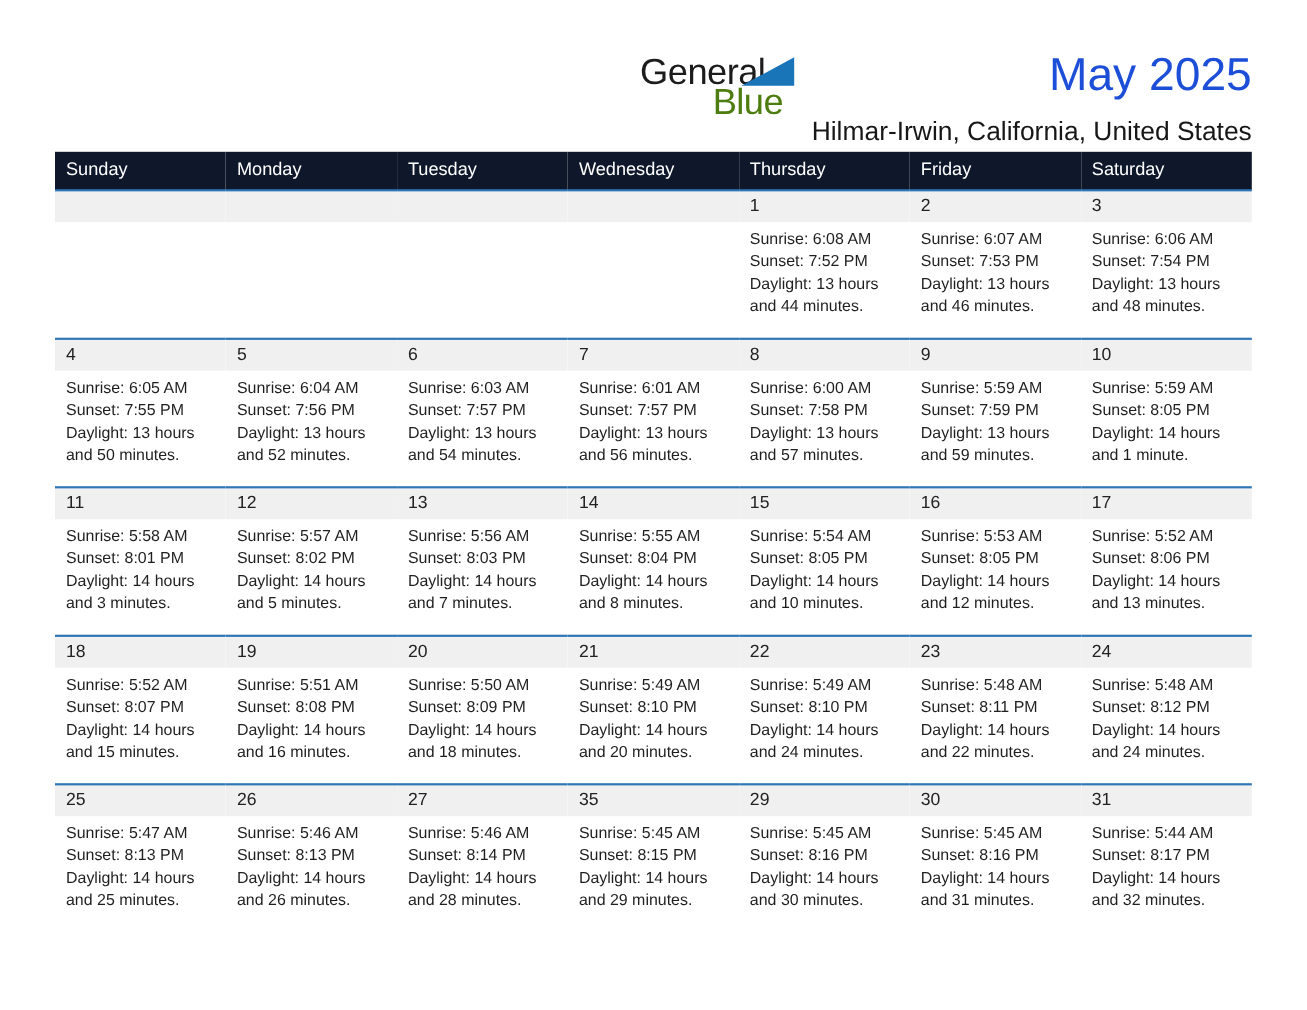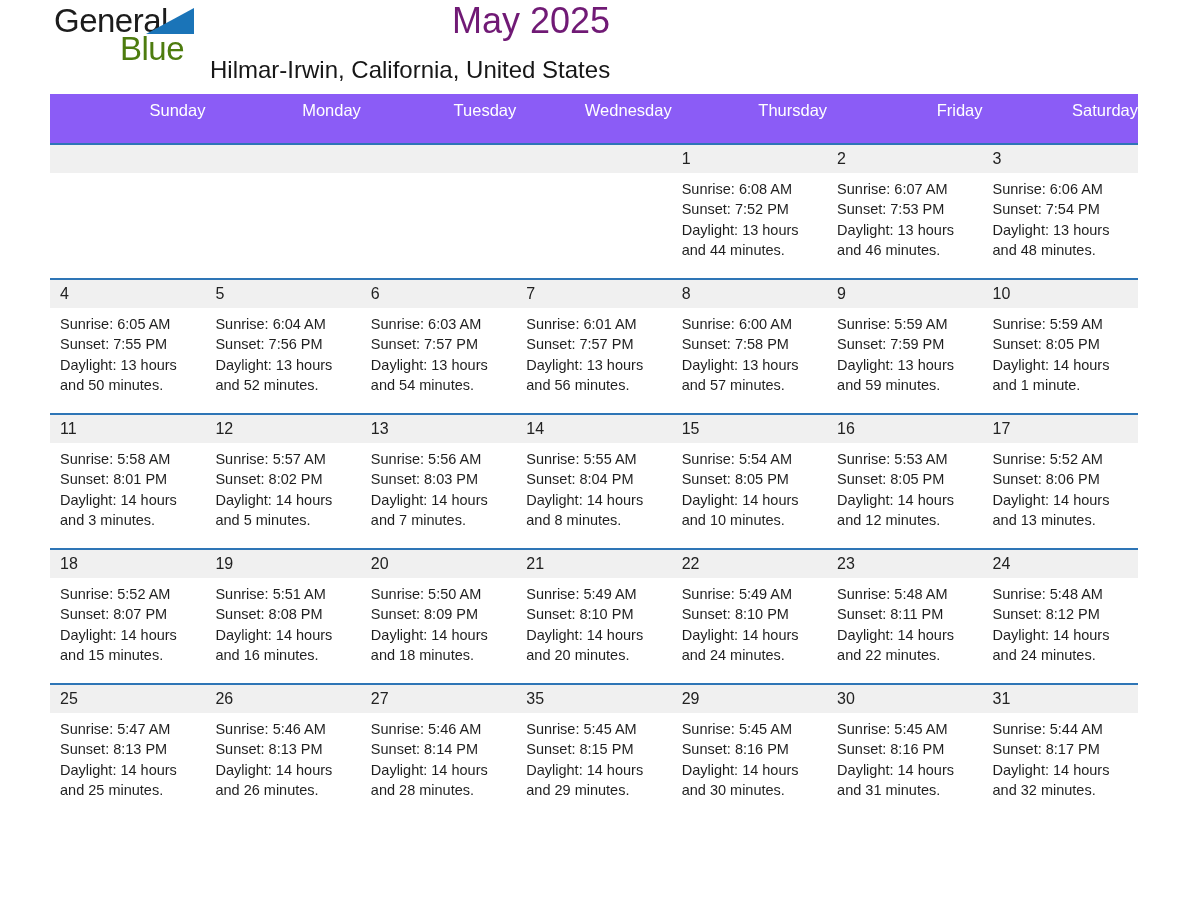--- a/index.html
+++ b/index.html
@@ -20,21 +20,22 @@
     width: 1188px;
     height: 918px;
     box-sizing: border-box;
     padding: 0 50px;
   }
 
   
   .header {
     display: flex;
     align-items: flex-start;
-    justify-content: flex-start;
+    justify-content: flex-end;
+    padding-top: 44px;
     height: 78px;
   }
   .logo {
     position: relative;
     width: 160px;
     height: 66px;
     line-height: 1;
     user-select: none;
   }
   .logo-general {
@@ -63,47 +64,47 @@
     font-size: 33px;
     letter-spacing: -0.5px;
     color: #4d7c0f;
     font-family: "Liberation Sans", sans-serif;
   }
   .title-block {
     text-align: right;
     padding-top: 2px;
   }
   .month-title {
-    font-size: 36px;
+    font-size: 42px;
     font-weight: normal;
-    color: #701a75;
+    color: #1d4ed8;
     letter-spacing: 0px;
     line-height: 1.05;
   }
   .subtitle {
     margin-top: 16px;
     font-size: 24px;
     color: #171717;
     white-space: nowrap;
   }
 
   
   .calendar {
     margin-top: 16px;
     width: 1088px;
     border-collapse: collapse;
     table-layout: fixed;
   }
   .calendar th {
-    background: #8b5cf6;
+    background: #0f172a;
     color: #ffffff;
     font-weight: normal;
     font-size: 16.5px;
-    text-align: right;
-    padding: 7px 0 23px 10px;
+    text-align: left;
+    padding: 7px 0 8px 10px;
     border: none;
   }
   .calendar td {
     width: 155.4px;
     vertical-align: top;
     padding: 0;
     border-top: 2px solid #2e75b6;
     background: #ffffff;
   }
   .daybox {

